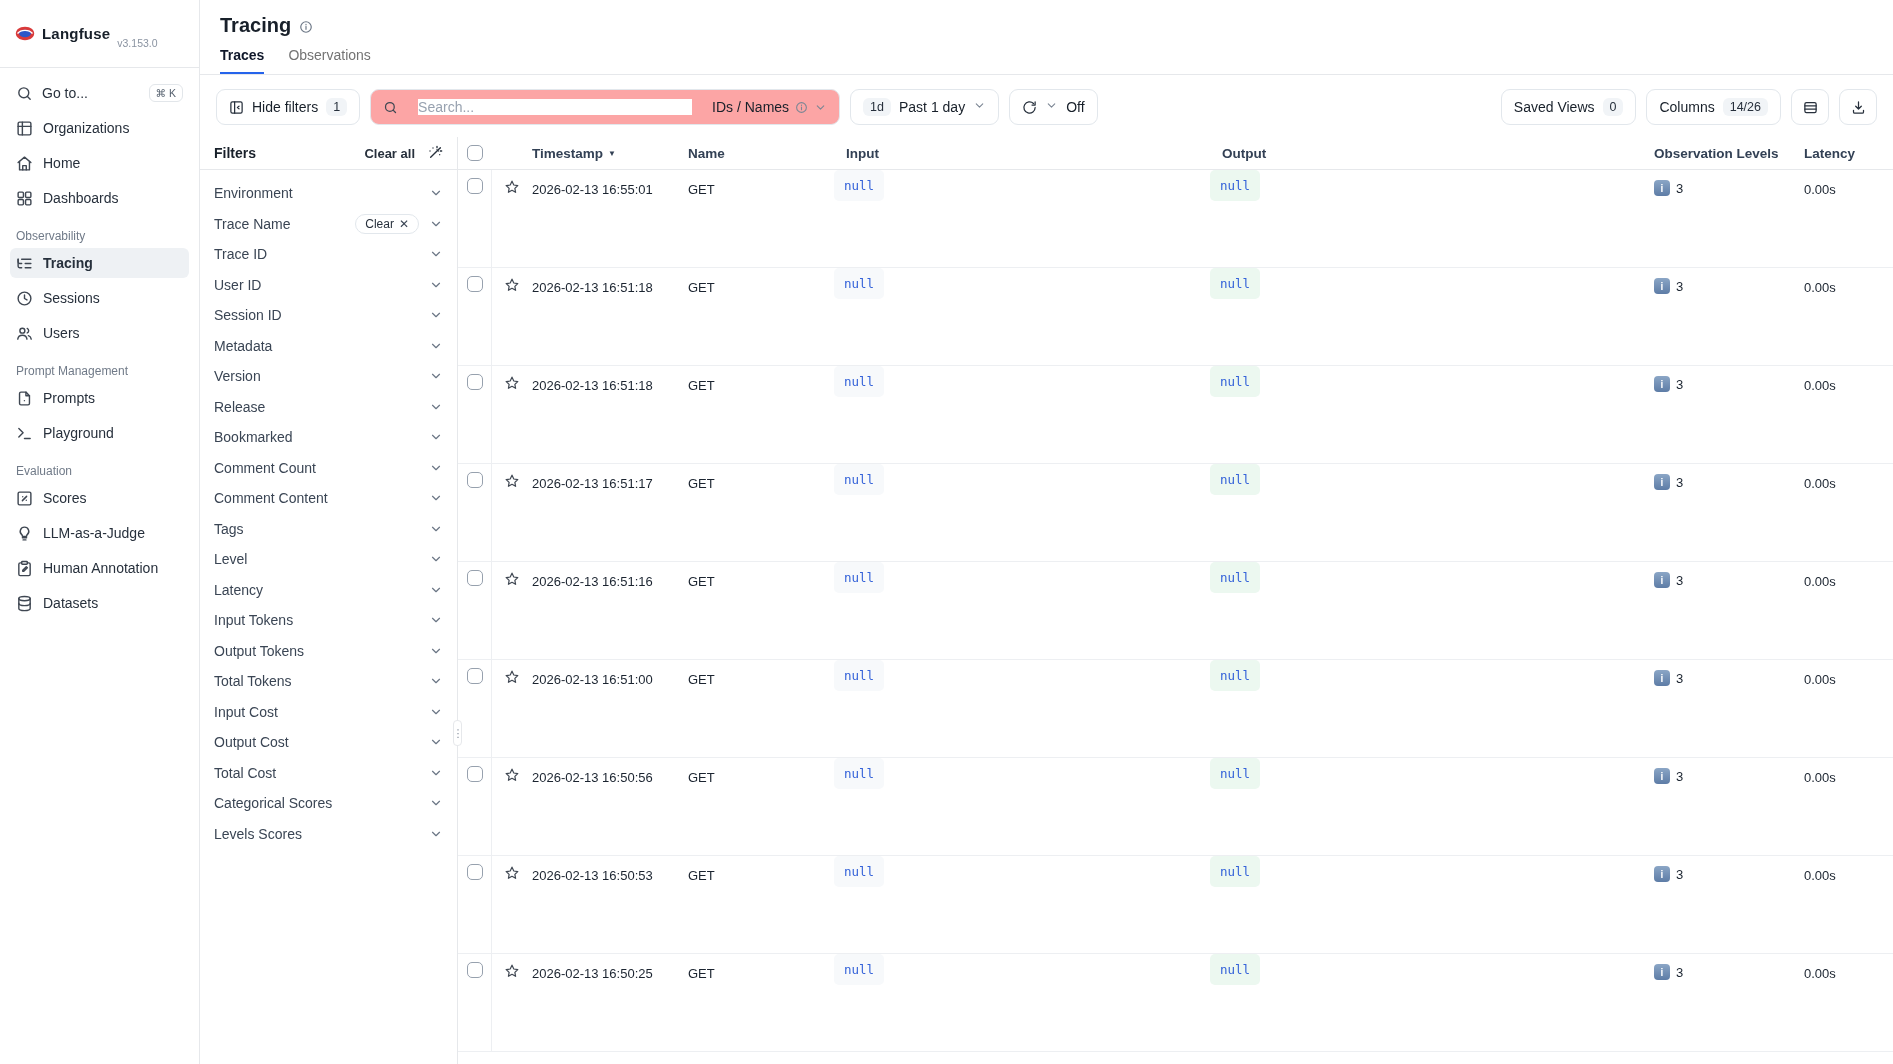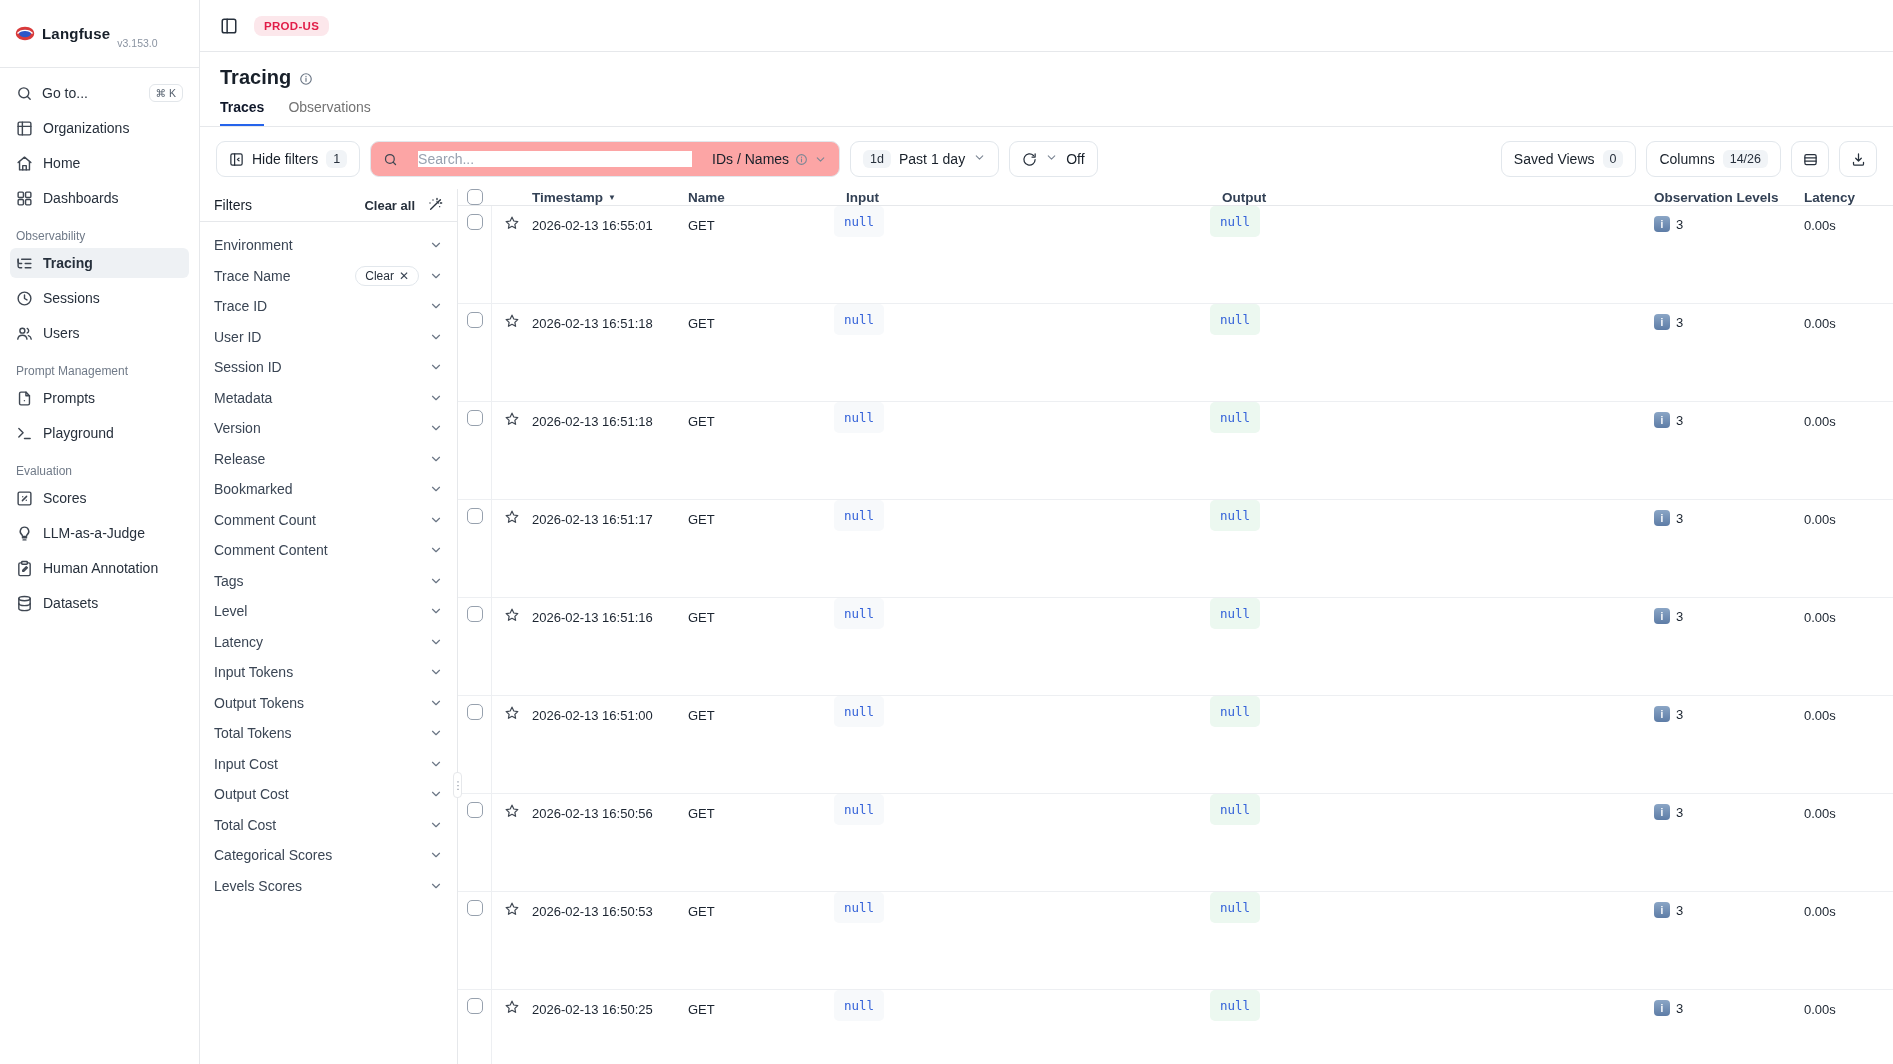--- a/index.html
+++ b/index.html
@@ -53,21 +53,21 @@
   .scope .mini { width:13px; height:13px; color:#7c8694; display:inline-flex; }
   .scope .mini svg { width:100%; height:100%; }
   .spacer { flex:1; }
   .sq-btn { width:38px; justify-content:center; padding:0; }
 
   
   .content { flex:1; display:flex; min-height:0; }
 
   .filters-panel { width:258px; min-width:258px; border-right:1px solid #e6e8eb; position:relative; }
   .filters-head { display:flex; align-items:center; height:33px; padding:0 14px; border-bottom:1px solid #e6e8eb; }
-  .filters-title { font-size:14px; font-weight:400; color:#18202a; }
+  .filters-title { font-size:14px; font-weight:700; color:#18202a; }
   .clear-all { margin-left:auto; font-size:13px; font-weight:600; color:#27303c; cursor:pointer; }
   .wand { width:16px; height:16px; color:#27303c; margin-left:12px; display:inline-flex; cursor:pointer; }
   .wand svg { width:100%; height:100%; }
   .filters-list { padding:8px 10px; }
   .filter-row { display:flex; align-items:center; height:30.5px; padding:0 4px; font-size:14px; color:#3a4554; cursor:pointer; border-radius:5px; }
   .filter-row .chev { margin-left:auto; width:14px; height:14px; color:#6b7685; display:inline-flex; }
   .filter-row .chev svg { width:100%; height:100%; }
   .chip { margin-left:auto; margin-right:10px; display:inline-flex; align-items:center; gap:5px; border:1px solid #e2e7ec; border-radius:999px; padding:2px 9px; font-size:12px; color:#27303c; background:#fff; cursor:pointer; }
   .chip .x { font-size:12px; color:#3a4554; }
   .chip + .chev { margin-left:0; }
@@ -287,29 +287,20 @@
               </span>
               <span>Datasets</span>
             </div>
           </div>
         </nav>
     </div>
   </aside>
 
   <div class="main">
 
-    <div class="topbar">
-      <span class="icon-btn-plain">
-        <svg viewBox="0 0 24 24" fill="none" stroke="currentColor" stroke-width="2" stroke-linecap="round" stroke-linejoin="round">
-            <rect x="3" y="3" width="18" height="18" rx="2.5"></rect>
-            <path d="M9.5 3v18"></path>
-          </svg>
-      </span>
-      <span class="env-badge">PROD-US</span>
-    </div>
 
     <div class="title-row">
       <span class="page-title">Tracing</span>
       <span class="info-ic">
           <svg viewBox="0 0 24 24" fill="none" stroke="currentColor" stroke-width="2" stroke-linecap="round">
             <circle cx="12" cy="12" r="9"></circle>
             <path d="M12 11v5M12 7.5v.5"></path>
           </svg>
         </span>
     </div>

